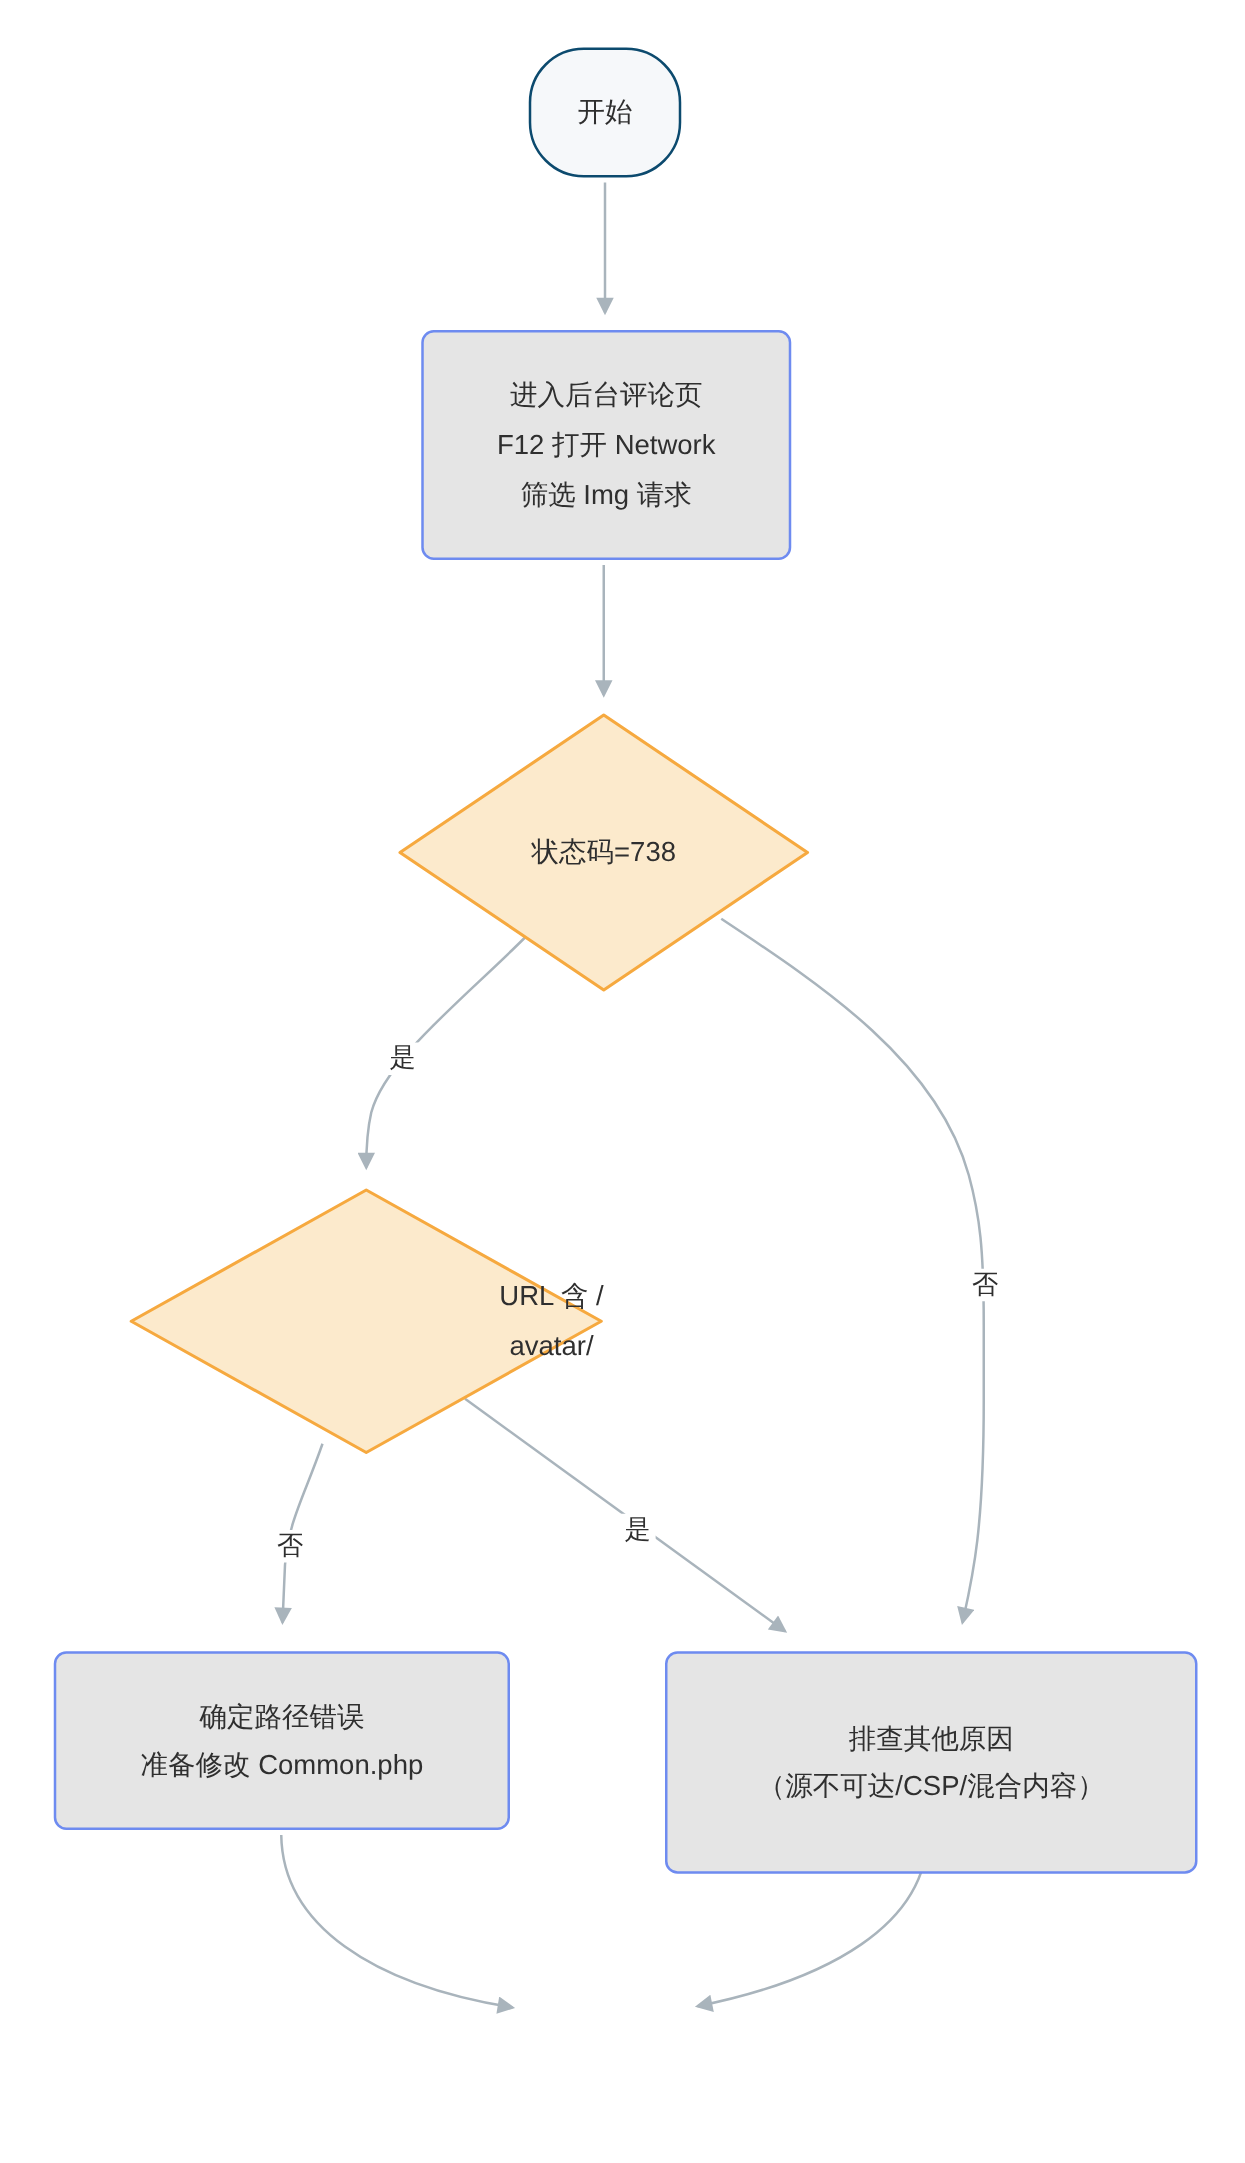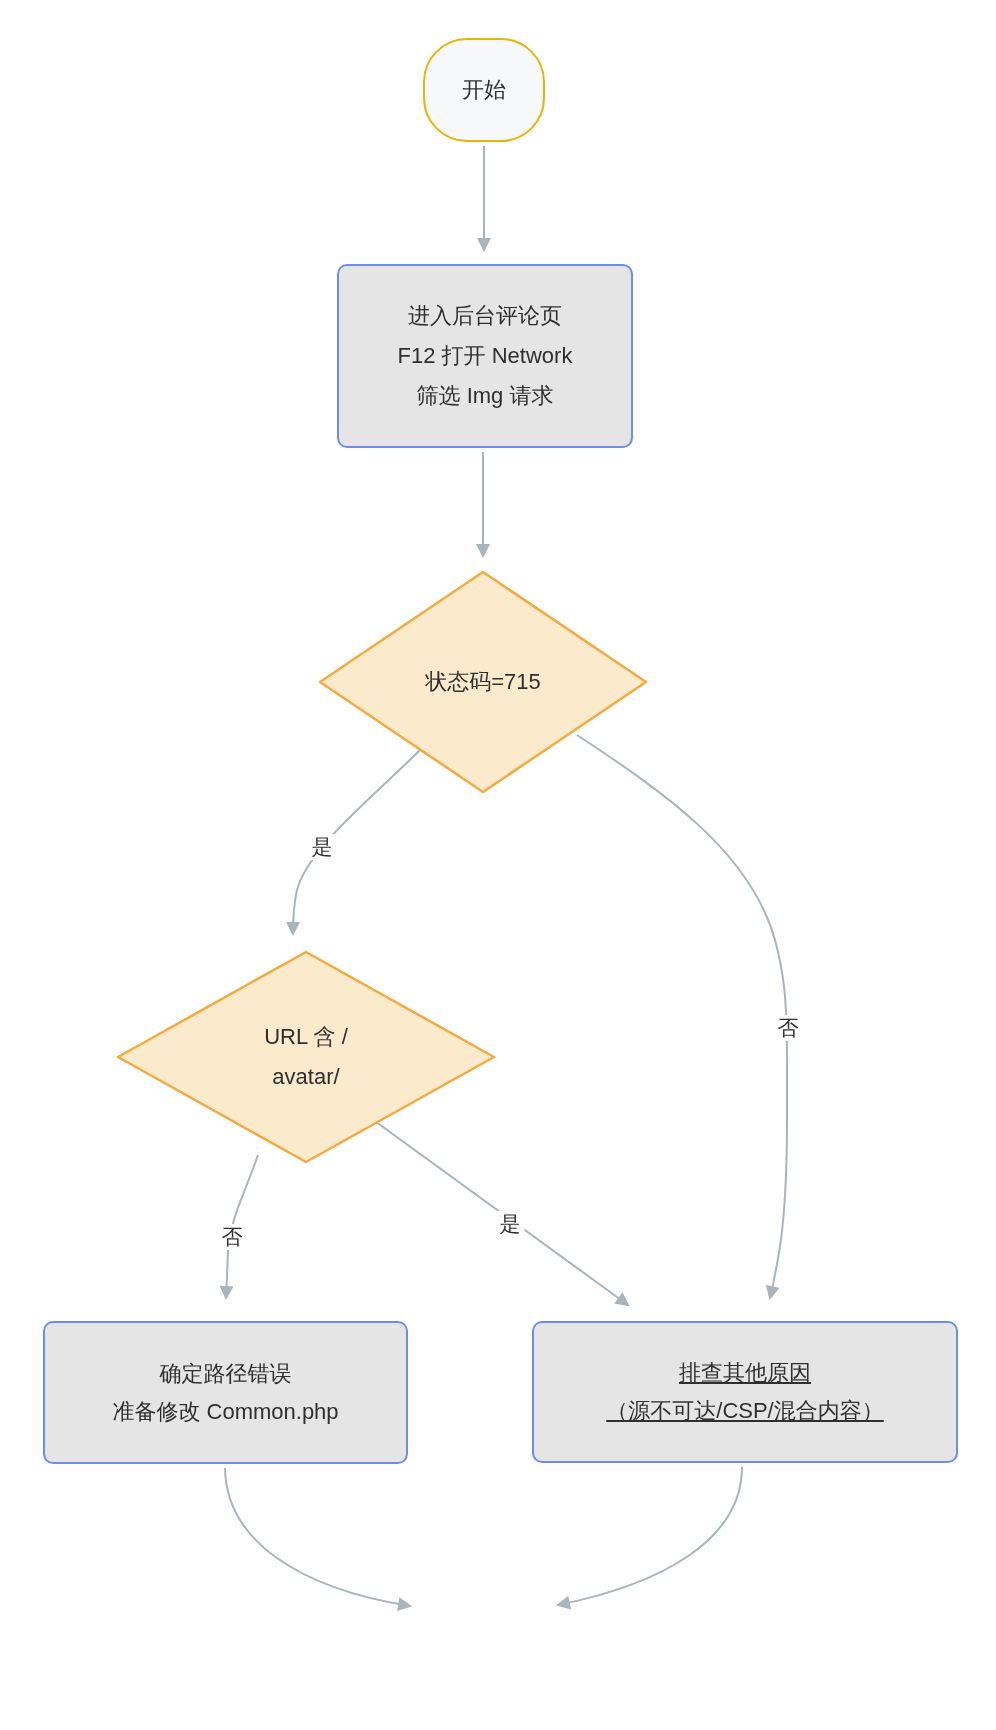--- a/index.html
+++ b/index.html
@@ -28,21 +28,21 @@
     justify-content: center;
     text-align: center;
     box-sizing: border-box;
     color: #2f2f2f;
     font-size: 22px;
     line-height: 40px;
     white-space: pre-line;
   }
   .terminal {
     background: #f6f8fa;
-    border: 2px solid #eab308;
+    border: 2px solid #0c4a6e;
     border-radius: 44px;
   }
   .process {
     background: #e5e5e5;
     border: 2px solid #6e8bf0;
     border-radius: 10px;
   }
   .diamond {
     background: transparent;
     border: none;
@@ -64,23 +64,23 @@
     color: #2f2f2f;
     font-size: 21px;
     line-height: 24px;
     padding: 1px 4px;
     z-index: 3;
   }
   
   #node-start   { left: 423px; top: 38px;   width: 122px; height: 104px; }
   #node-step1   { left: 337px; top: 264px;  width: 296px; height: 184px; }
   #node-dec1    { left: 318px; top: 570px;  width: 330px; height: 224px; }
-  #node-dec2    { left: 116px; top: 950px;  width: 380px; height: 214px; }
+  #node-dec2    { left: 103px; top: 950px;  width: 380px; height: 214px; justify-content: flex-end; }
   #node-fix     { left: 43px;  top: 1321px; width: 365px; height: 143px; line-height: 38px; }
-  #node-other   { left: 532px; top: 1321px; width: 426px; height: 142px; line-height: 38px; text-decoration: underline; }
+  #node-other   { left: 532px; top: 1321px; width: 426px; height: 178px; line-height: 38px; }
   #node-end     { left: 423px; top: 1587px; width: 124px; height: 101px; }
   #label-yes1 { left: 322px; top: 847px; }
   #label-no1  { left: 232px; top: 1237px; }
   #label-yes2 { left: 510px; top: 1224px; }
   #label-no2  { left: 788px; top: 1028px; }
 </style>
 </head>
 <body>
 
 <div class="canvas">
@@ -110,21 +110,21 @@
   <div id="node-step1" class="node process">
     <span class="node-label">进入后台评论页
 F12 打开 Network
 筛选 Img 请求</span>
   </div>
 
   <div id="node-dec1" class="node diamond">
     <svg viewBox="0 0 330 224">
       <polygon points="165,2 328,112 165,222 2,112" fill="#fceacc" stroke="#f6a93f" stroke-width="2.5" stroke-linejoin="round"></polygon>
     </svg>
-    <span class="node-label">状态码=715</span>
+    <span class="node-label">状态码=738</span>
   </div>
 
   <div id="node-dec2" class="node diamond">
     <svg viewBox="0 0 380 214">
       <polygon points="190,2 378,107 190,212 2,107" fill="#fceacc" stroke="#f6a93f" stroke-width="2.5" stroke-linejoin="round"></polygon>
     </svg>
     <span class="node-label">URL 含 /
 avatar/</span>
   </div>
 

